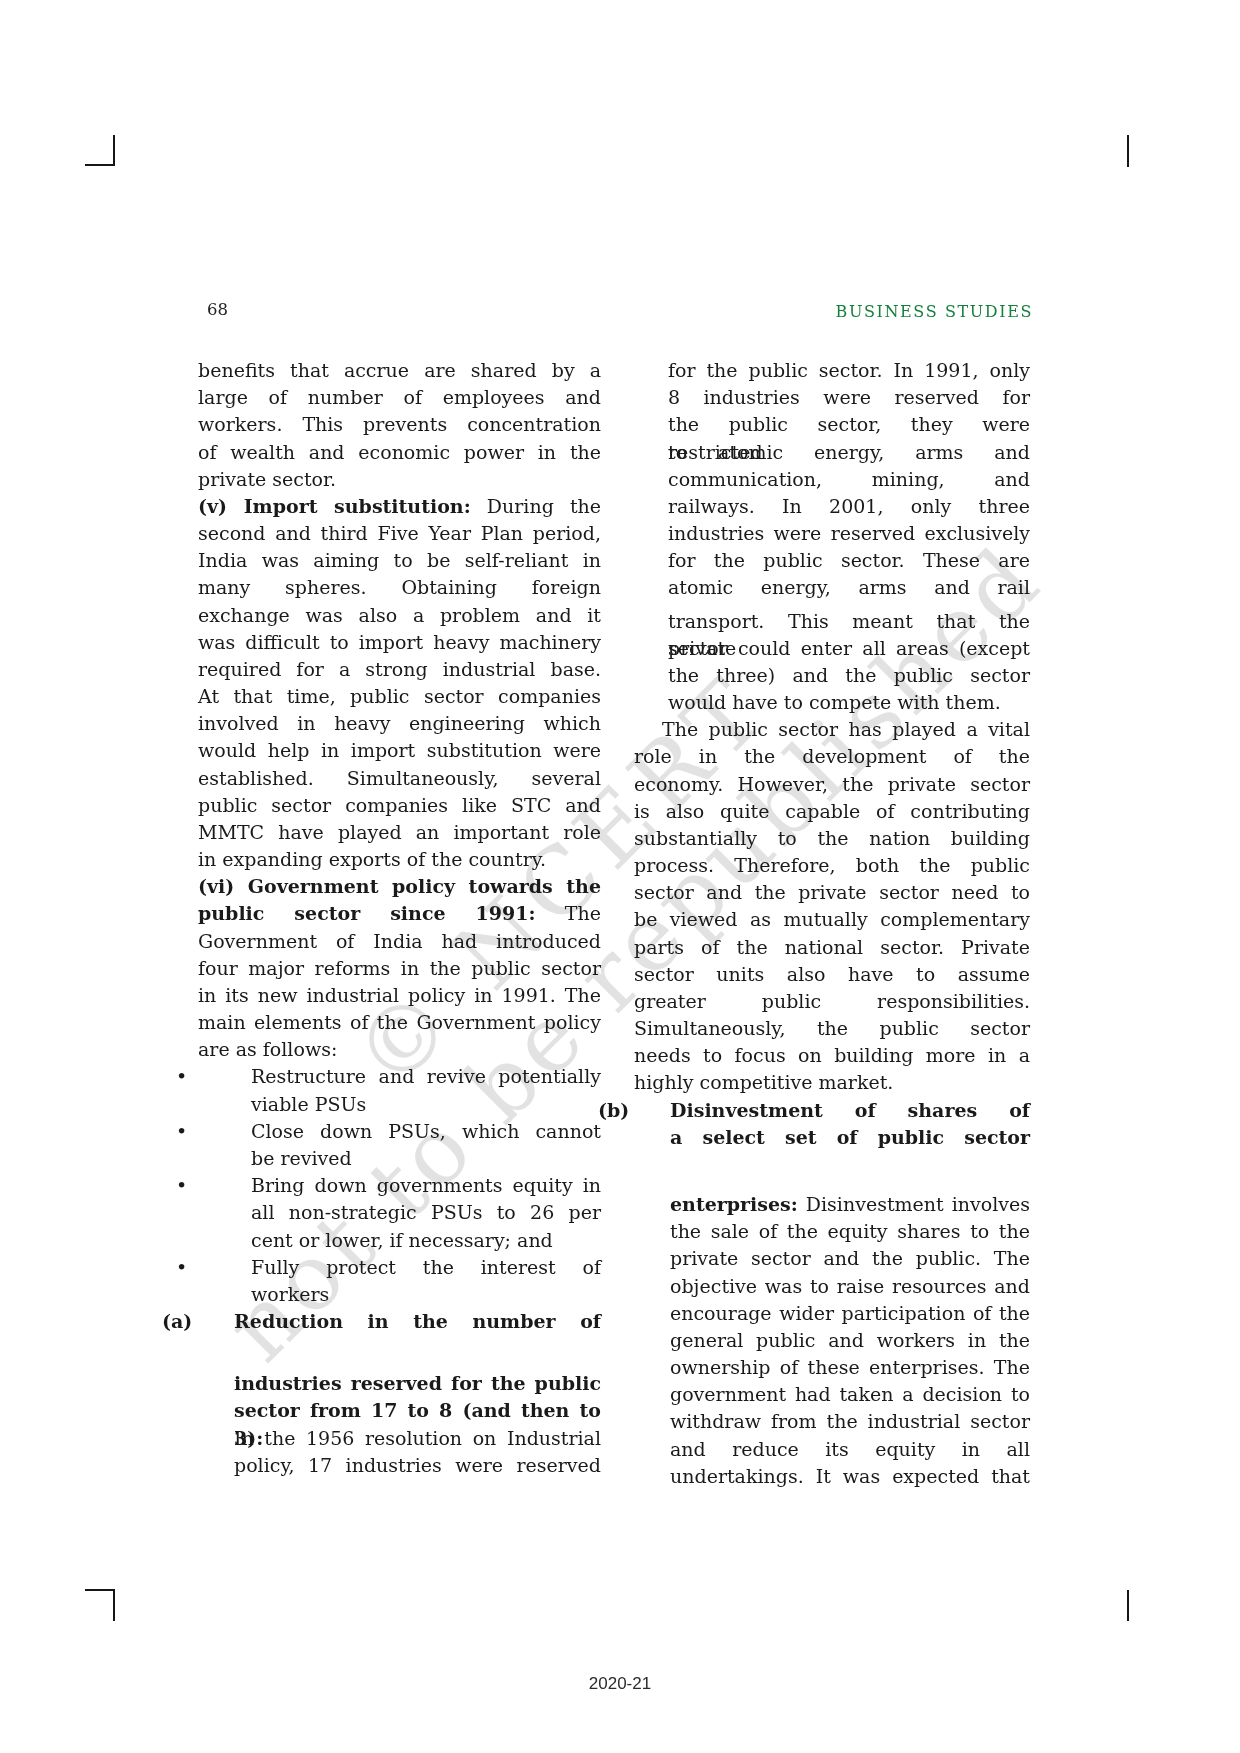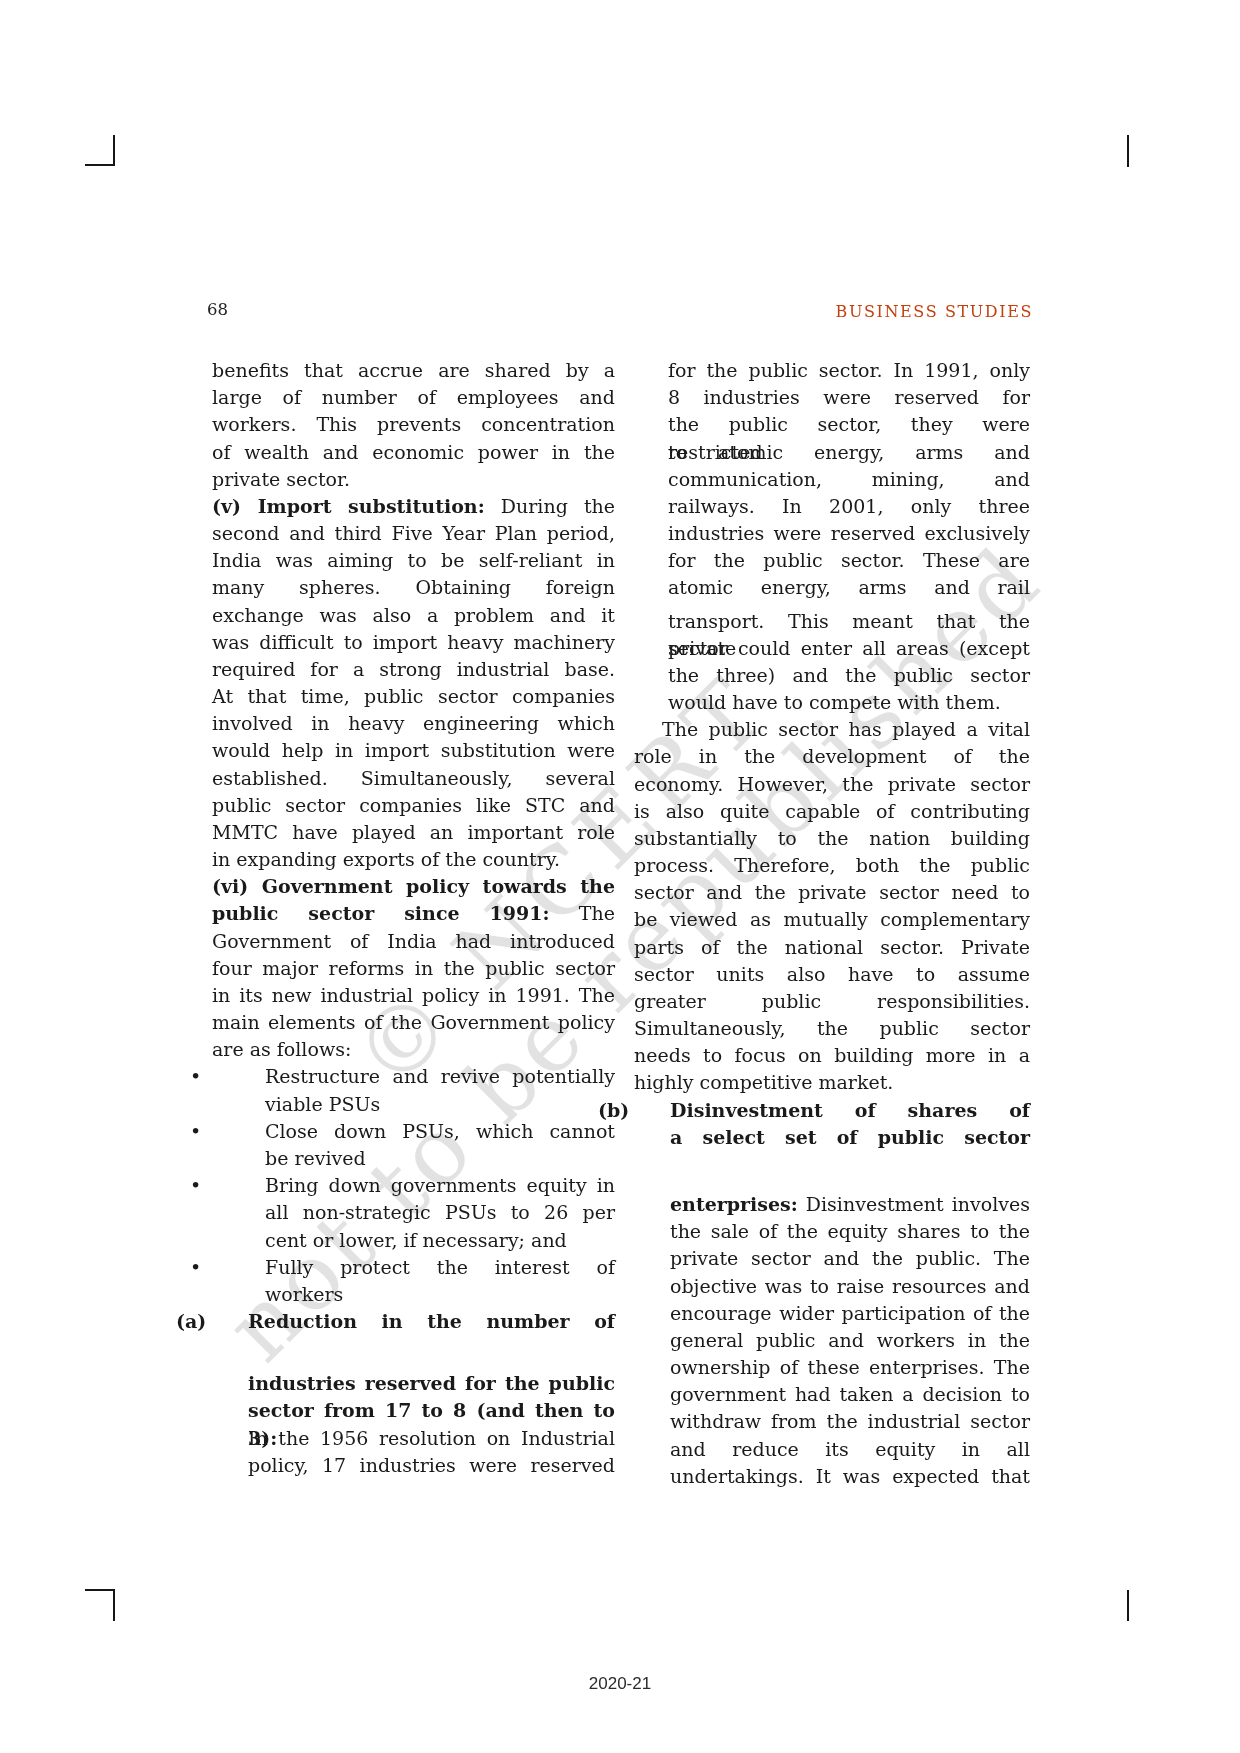--- a/index.html
+++ b/index.html
@@ -5,29 +5,29 @@
   html,body{margin:0;padding:0;}
   body{width:1240px;height:1753px;position:relative;background:#ffffff;
        font-family:"DejaVu Serif","Liberation Serif",serif;color:#1a1a1a;
        overflow:hidden;}
   .page{position:absolute;inset:0;}
   
   .mark{position:absolute;background:#161616;}
   
   .page-number{position:absolute;left:207px;top:301px;font-size:16.5px;line-height:18px;color:#222;}
   .running-head{position:absolute;right:207px;top:303px;font-size:16px;line-height:18px;
-                letter-spacing:1.6px;color:#c2410c;}
+                letter-spacing:1.6px;color:#15803d;}
   
   .watermark{position:absolute;left:598px;top:918px;transform:translate(-50%,-50%) rotate(-45deg);
              text-align:center;color:rgba(0,0,0,0.115);white-space:nowrap;z-index:0;}
   .watermark .wm1{font-size:92px;line-height:102px;letter-spacing:10px;}
   .watermark .wm2{font-size:92px;line-height:102px;letter-spacing:5px;}
   
   .col{position:absolute;top:357px;z-index:1;font-size:19px;}
-  .col-left{left:212px;width:403px;}
+  .col-left{left:198px;width:403px;}
   .col-right{left:634px;width:396px;}
   .line{position:relative;height:27.18px;line-height:27.18px;white-space:normal;
         text-align:justify;text-align-last:justify;text-justify:inter-word;}
   .line.end{text-align-last:left;}
   .line .b{font-weight:bold;}
   .line .marker{position:absolute;top:0;}
   .line .marker.b{font-weight:bold;}
   
   .footer{position:absolute;left:0;top:1674px;width:1240px;text-align:center;
           font-family:"Liberation Sans",sans-serif;font-size:17px;color:#2b2b2b;}

